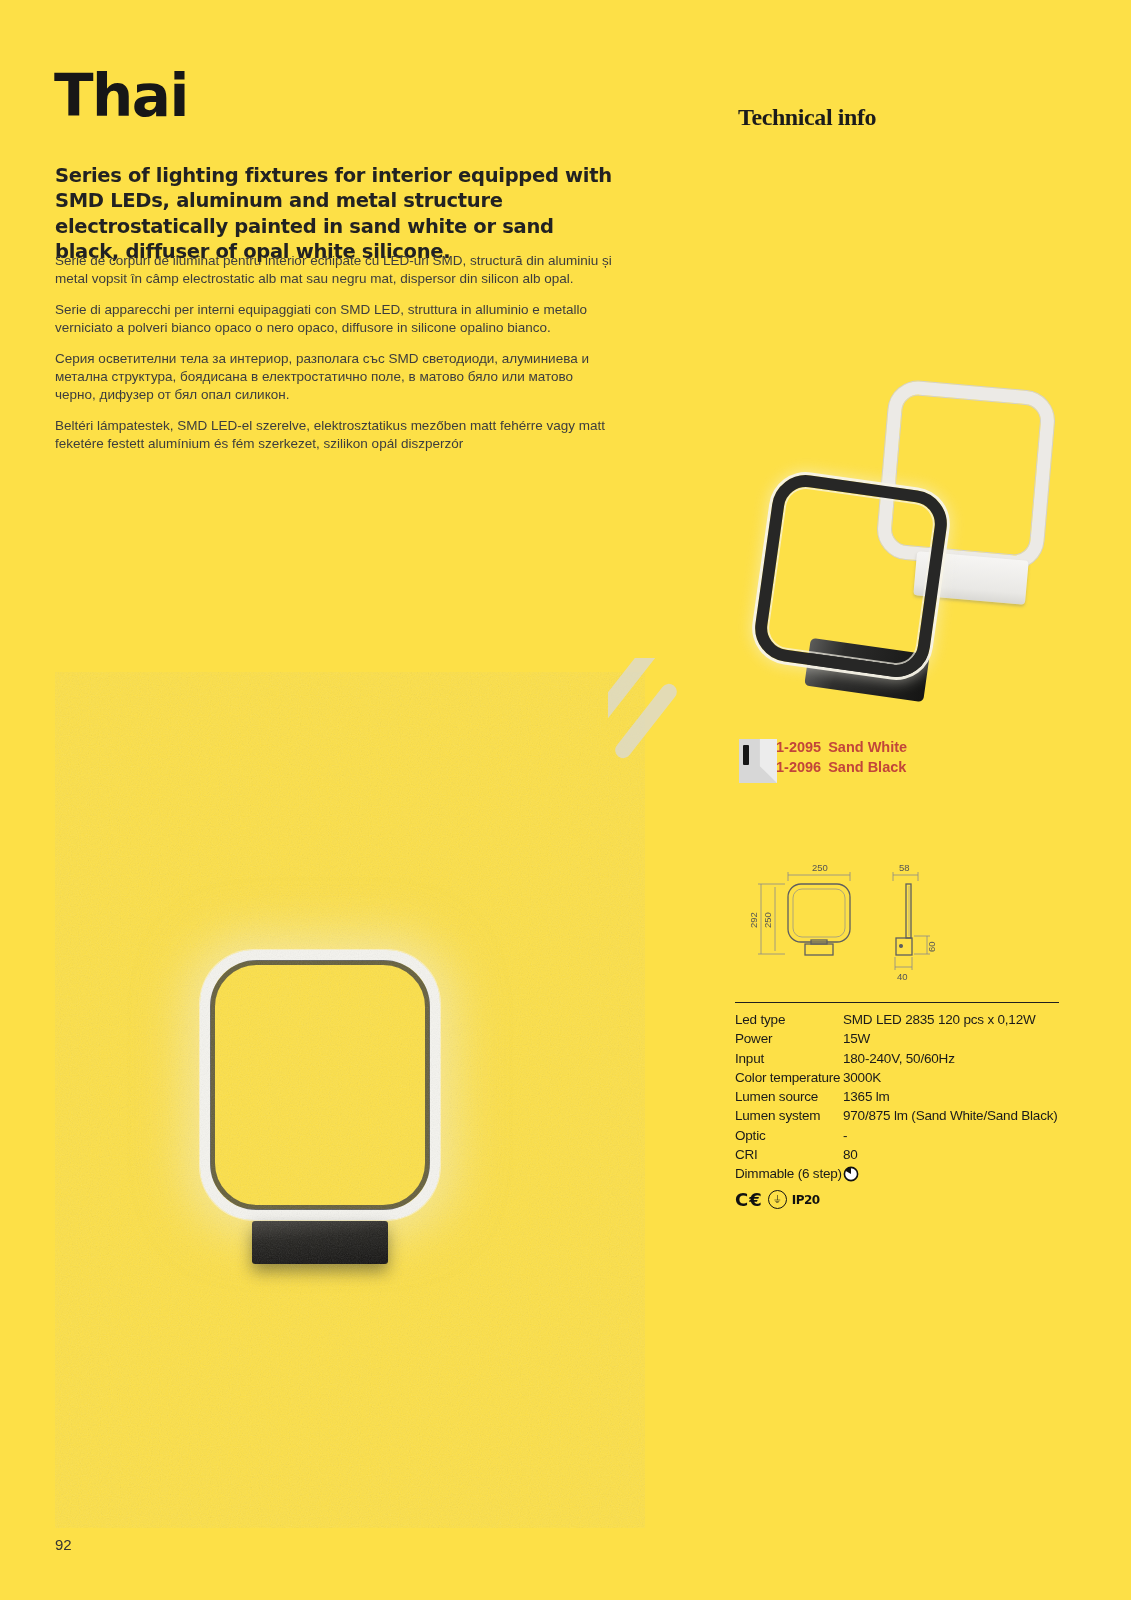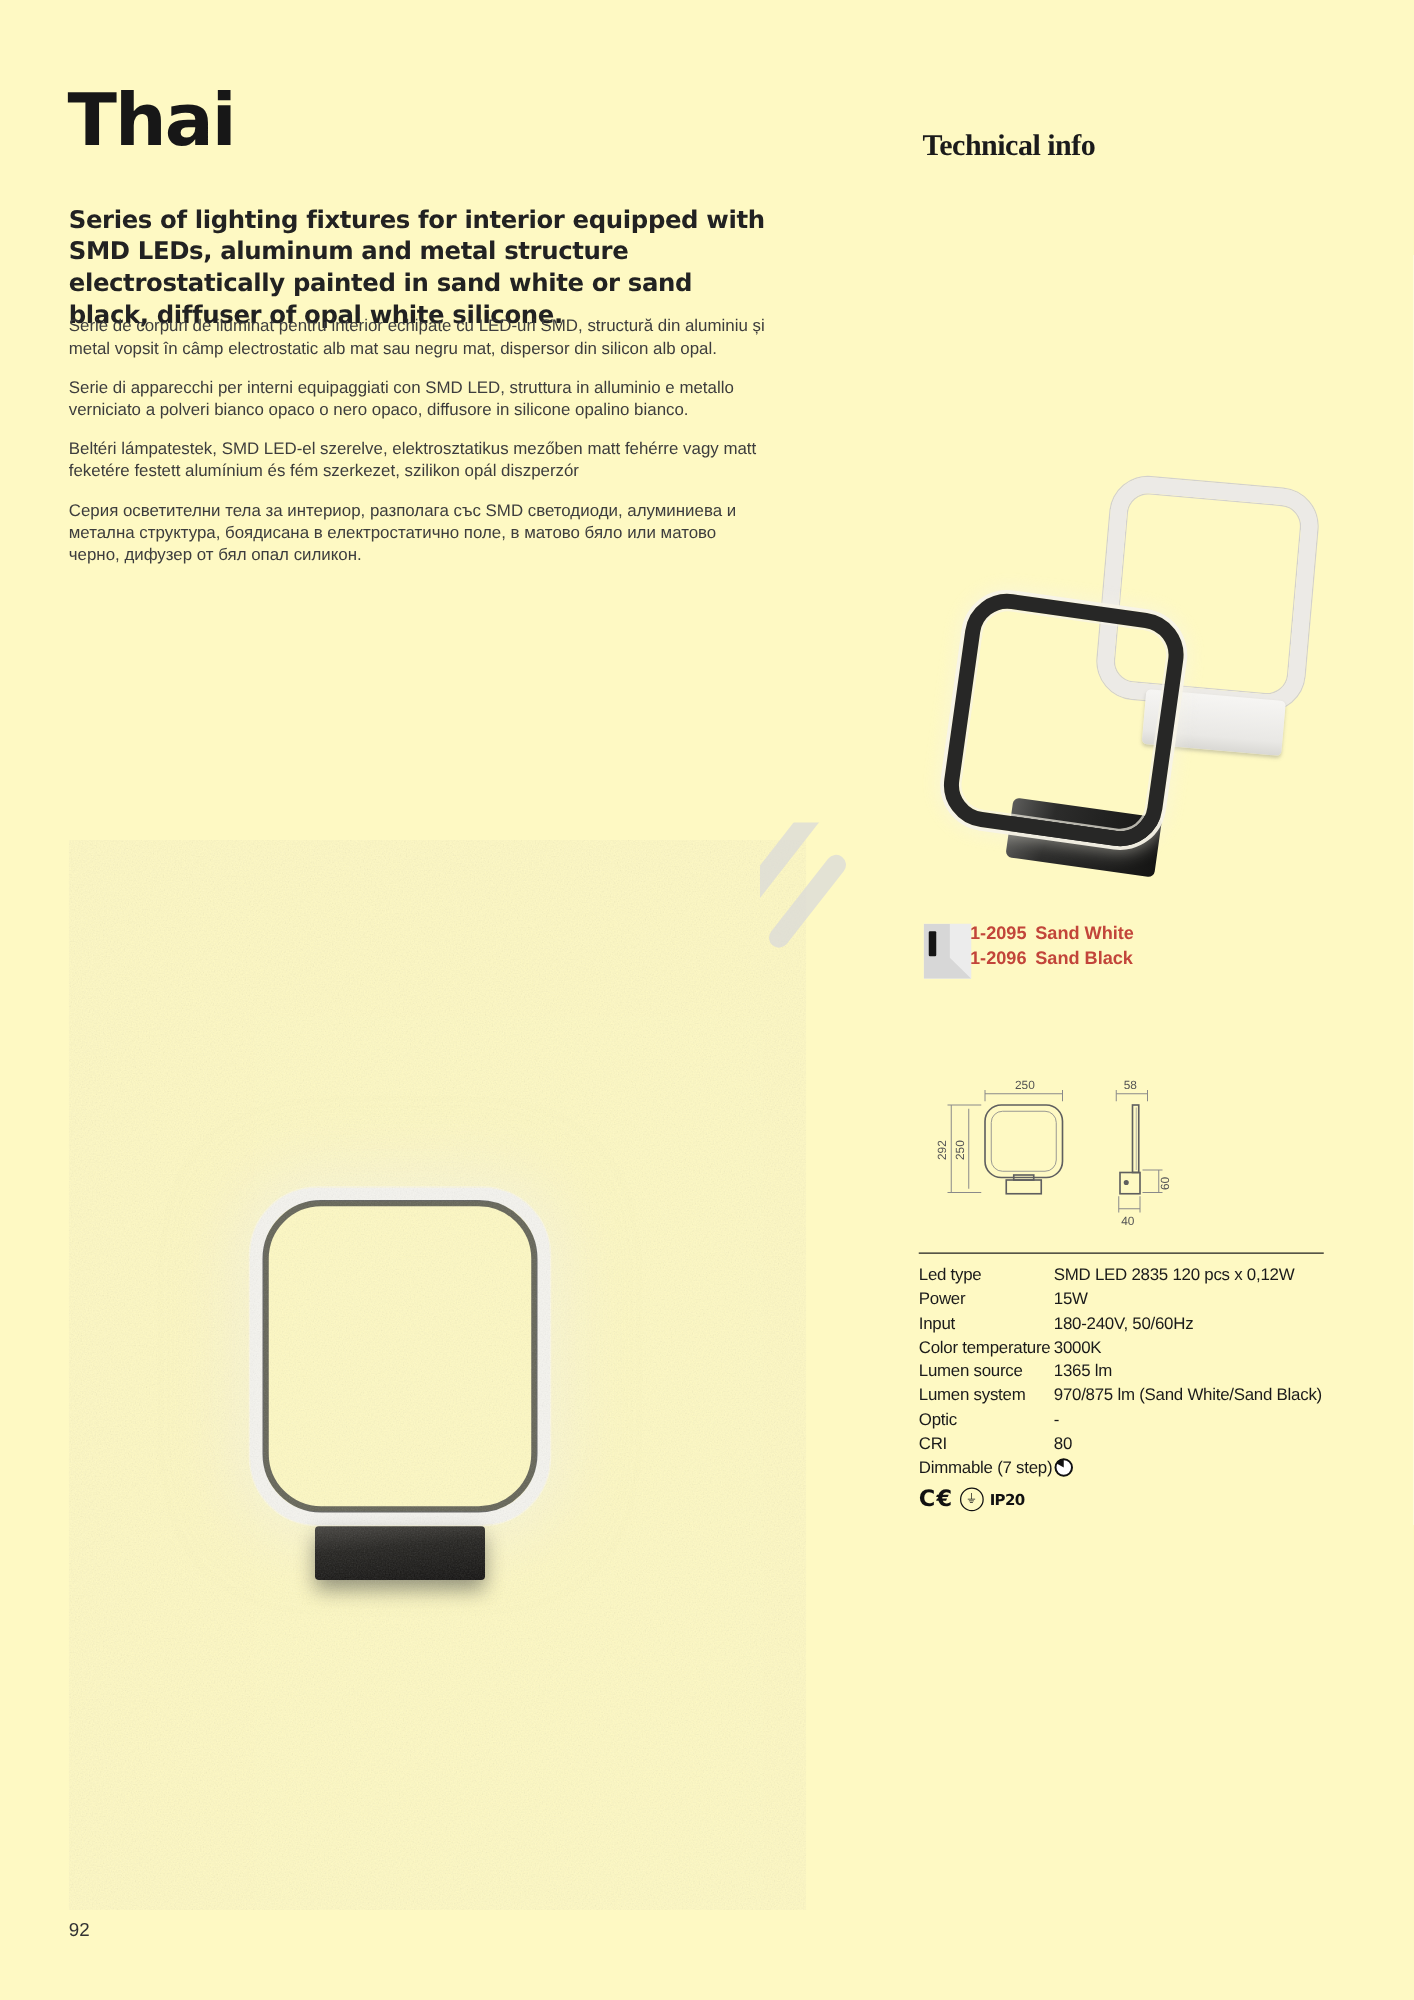--- a/index.html
+++ b/index.html
@@ -1,16 +1,16 @@
 <!DOCTYPE html>
 <html><head>
 <meta charset="utf-8">
 <style>
   html,body{margin:0;padding:0;background:#ffffff;}
-  .page{position:relative;width:1131px;height:1600px;background:#fef9c3;overflow:hidden;
+  .page{position:relative;width:1131px;height:1600px;background:#fde047;overflow:hidden;
         font-family:"Liberation Sans",sans-serif;color:#1c1c1c;}
 
   
   .title{position:absolute;left:54px;top:62px;font-size:58px;font-weight:800;
          letter-spacing:-1.5px;color:#171717;font-family:"DejaVu Sans",sans-serif;}
   .intro{position:absolute;left:55px;top:143px;width:560px;font-size:19.5px;line-height:25.5px;
          font-weight:700;color:#222;font-family:"DejaVu Sans",sans-serif;letter-spacing:-0.3px;}
   .descs{position:absolute;left:55px;top:252px;width:562px;}
   .descs p{margin:0 0 14px 0;font-size:13.5px;line-height:17.6px;color:#3d3d3d;}
 
@@ -89,22 +89,22 @@
 <body>
 
 <div class="page">
 
   <div class="title">Thai</div>
   <p class="intro">Series of lighting fixtures for interior equipped with SMD LEDs, aluminum and metal structure electrostatically painted in sand white or sand black, diffuser of opal white silicone.</p>
 
   <div class="descs">
     <p>Serie de corpuri de iluminat pentru interior echipate cu LED-uri SMD, structură din aluminiu și metal vopsit în câmp electrostatic alb mat sau negru mat, dispersor din silicon alb opal.</p>
     <p>Serie di apparecchi per interni equipaggiati con SMD LED, struttura in alluminio e metallo verniciato a polveri bianco opaco o nero opaco, diffusore in silicone opalino bianco.</p>
+    <p>Серия осветителни тела за интериор, разполага със SMD светодиоди, алуминиева и метална структура, боядисана в електростатично поле, в матово бяло или матово черно, дифузер от бял опал силикон.</p>
     <p>Beltéri lámpatestek, SMD LED-el szerelve, elektrosztatikus mezőben matt fehérre vagy matt feketére festett alumínium és fém szerkezet, szilikon opál diszperzór</p>
-    <p>Серия осветителни тела за интериор, разполага със SMD светодиоди, алуминиева и метална структура, боядисана в електростатично поле, в матово бяло или матово черно, дифузер от бял опал силикон.</p>
   </div>
 
   <div class="photo">
     <div class="photo-ring">
       <div class="photo-ring-inner"></div>
     </div>
     <div class="photo-bracket"></div>
     <svg class="photo-grain" width="590" height="856">
       <filter id="grain">
           <feTurbulence type="fractalNoise" baseFrequency="0.9" numOctaves="2"></feTurbulence>
@@ -211,21 +211,21 @@
     </div>
     <div class="spec-row">
       <span class="spec-label">Optic</span>
       <span class="spec-value">-</span>
     </div>
     <div class="spec-row">
       <span class="spec-label">CRI</span>
       <span class="spec-value">80</span>
     </div>
     <div class="spec-row">
-      <span class="spec-label">Dimmable (7 step)</span>
+      <span class="spec-label">Dimmable (6 step)</span>
       <span class="spec-value">
         <svg class="dimmer" width="16" height="16" viewBox="0 0 16 16">
           <circle cx="8" cy="8" r="6.6" fill="#fff" stroke="#111" stroke-width="1.6"></circle>
           <path d="M8 8 L8 1.4 A6.6 6.6 0 0 0 2.3 4.7 Z" fill="#111"></path>
         </svg>
       </span>
     </div>
   </div>
 
   <div class="certs">

